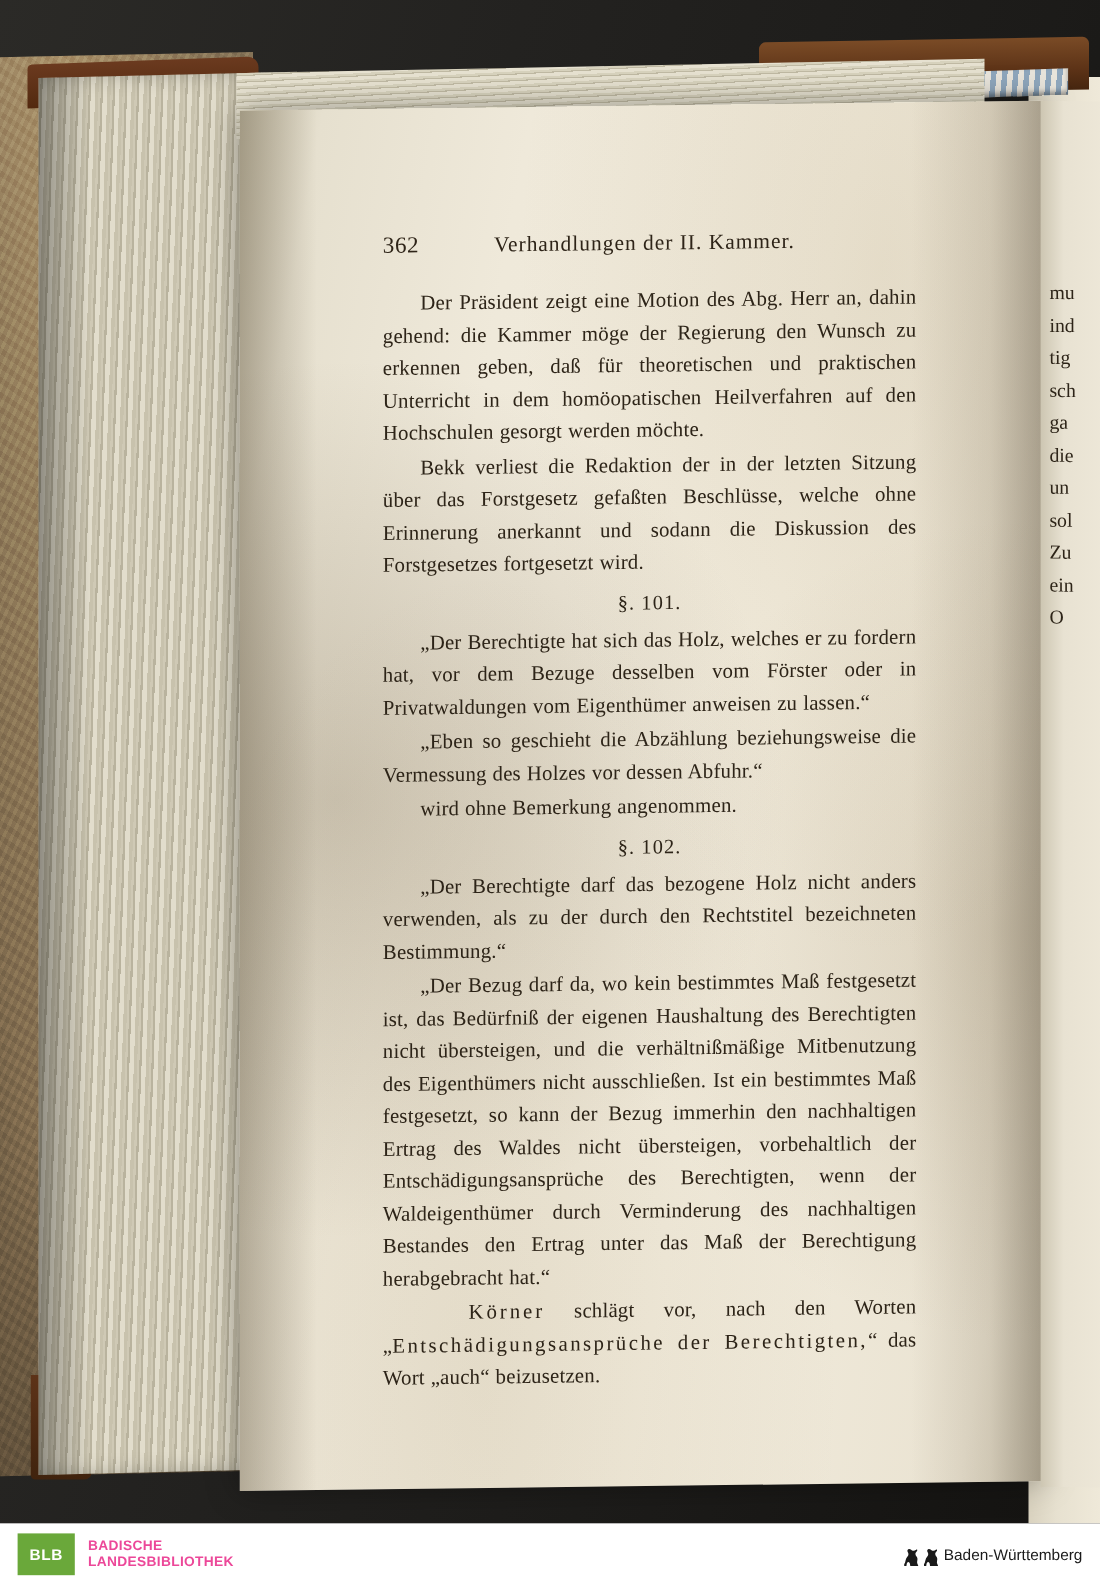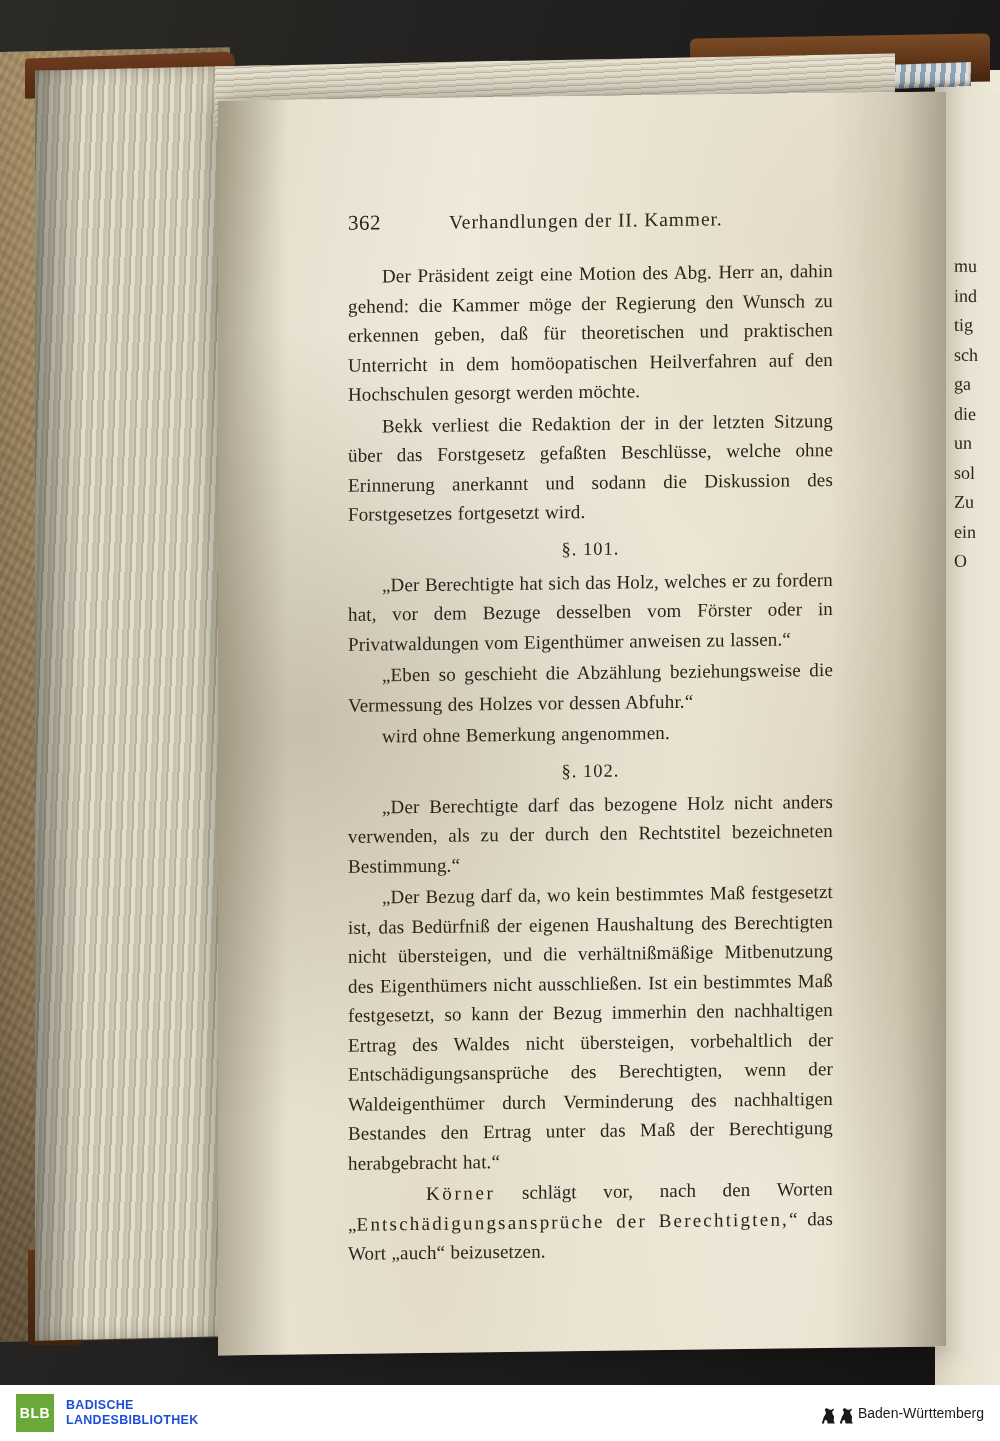--- a/index.html
+++ b/index.html
@@ -245,37 +245,37 @@
     justify-content: space-between;
     padding: 0 16px;
     box-sizing: border-box;
   }
   .brand-left {
     display: flex;
     align-items: center;
     gap: 12px;
   }
   .blb-logo {
-    width: 38px; height: 38px;
+    width: 52px; height: 38px;
     background: #6aa83a;
     color: #fff;
     font-family: "Liberation Sans", sans-serif;
     font-weight: bold;
     font-size: 14px;
     display: flex;
     align-items: center;
     justify-content: center;
     letter-spacing: .5px;
   }
   .blb-text {
     font-family: "Liberation Sans", sans-serif;
     font-size: 12.5px;
     font-weight: bold;
     line-height: 15px;
-    color: #1d4ed8;
+    color: #ec4899;
     letter-spacing: .3px;
   }
   .brand-right {
     display: flex;
     align-items: center;
   }
   .bw-crest {
     width: 40px; height: 34px;
     display: block;
   }

